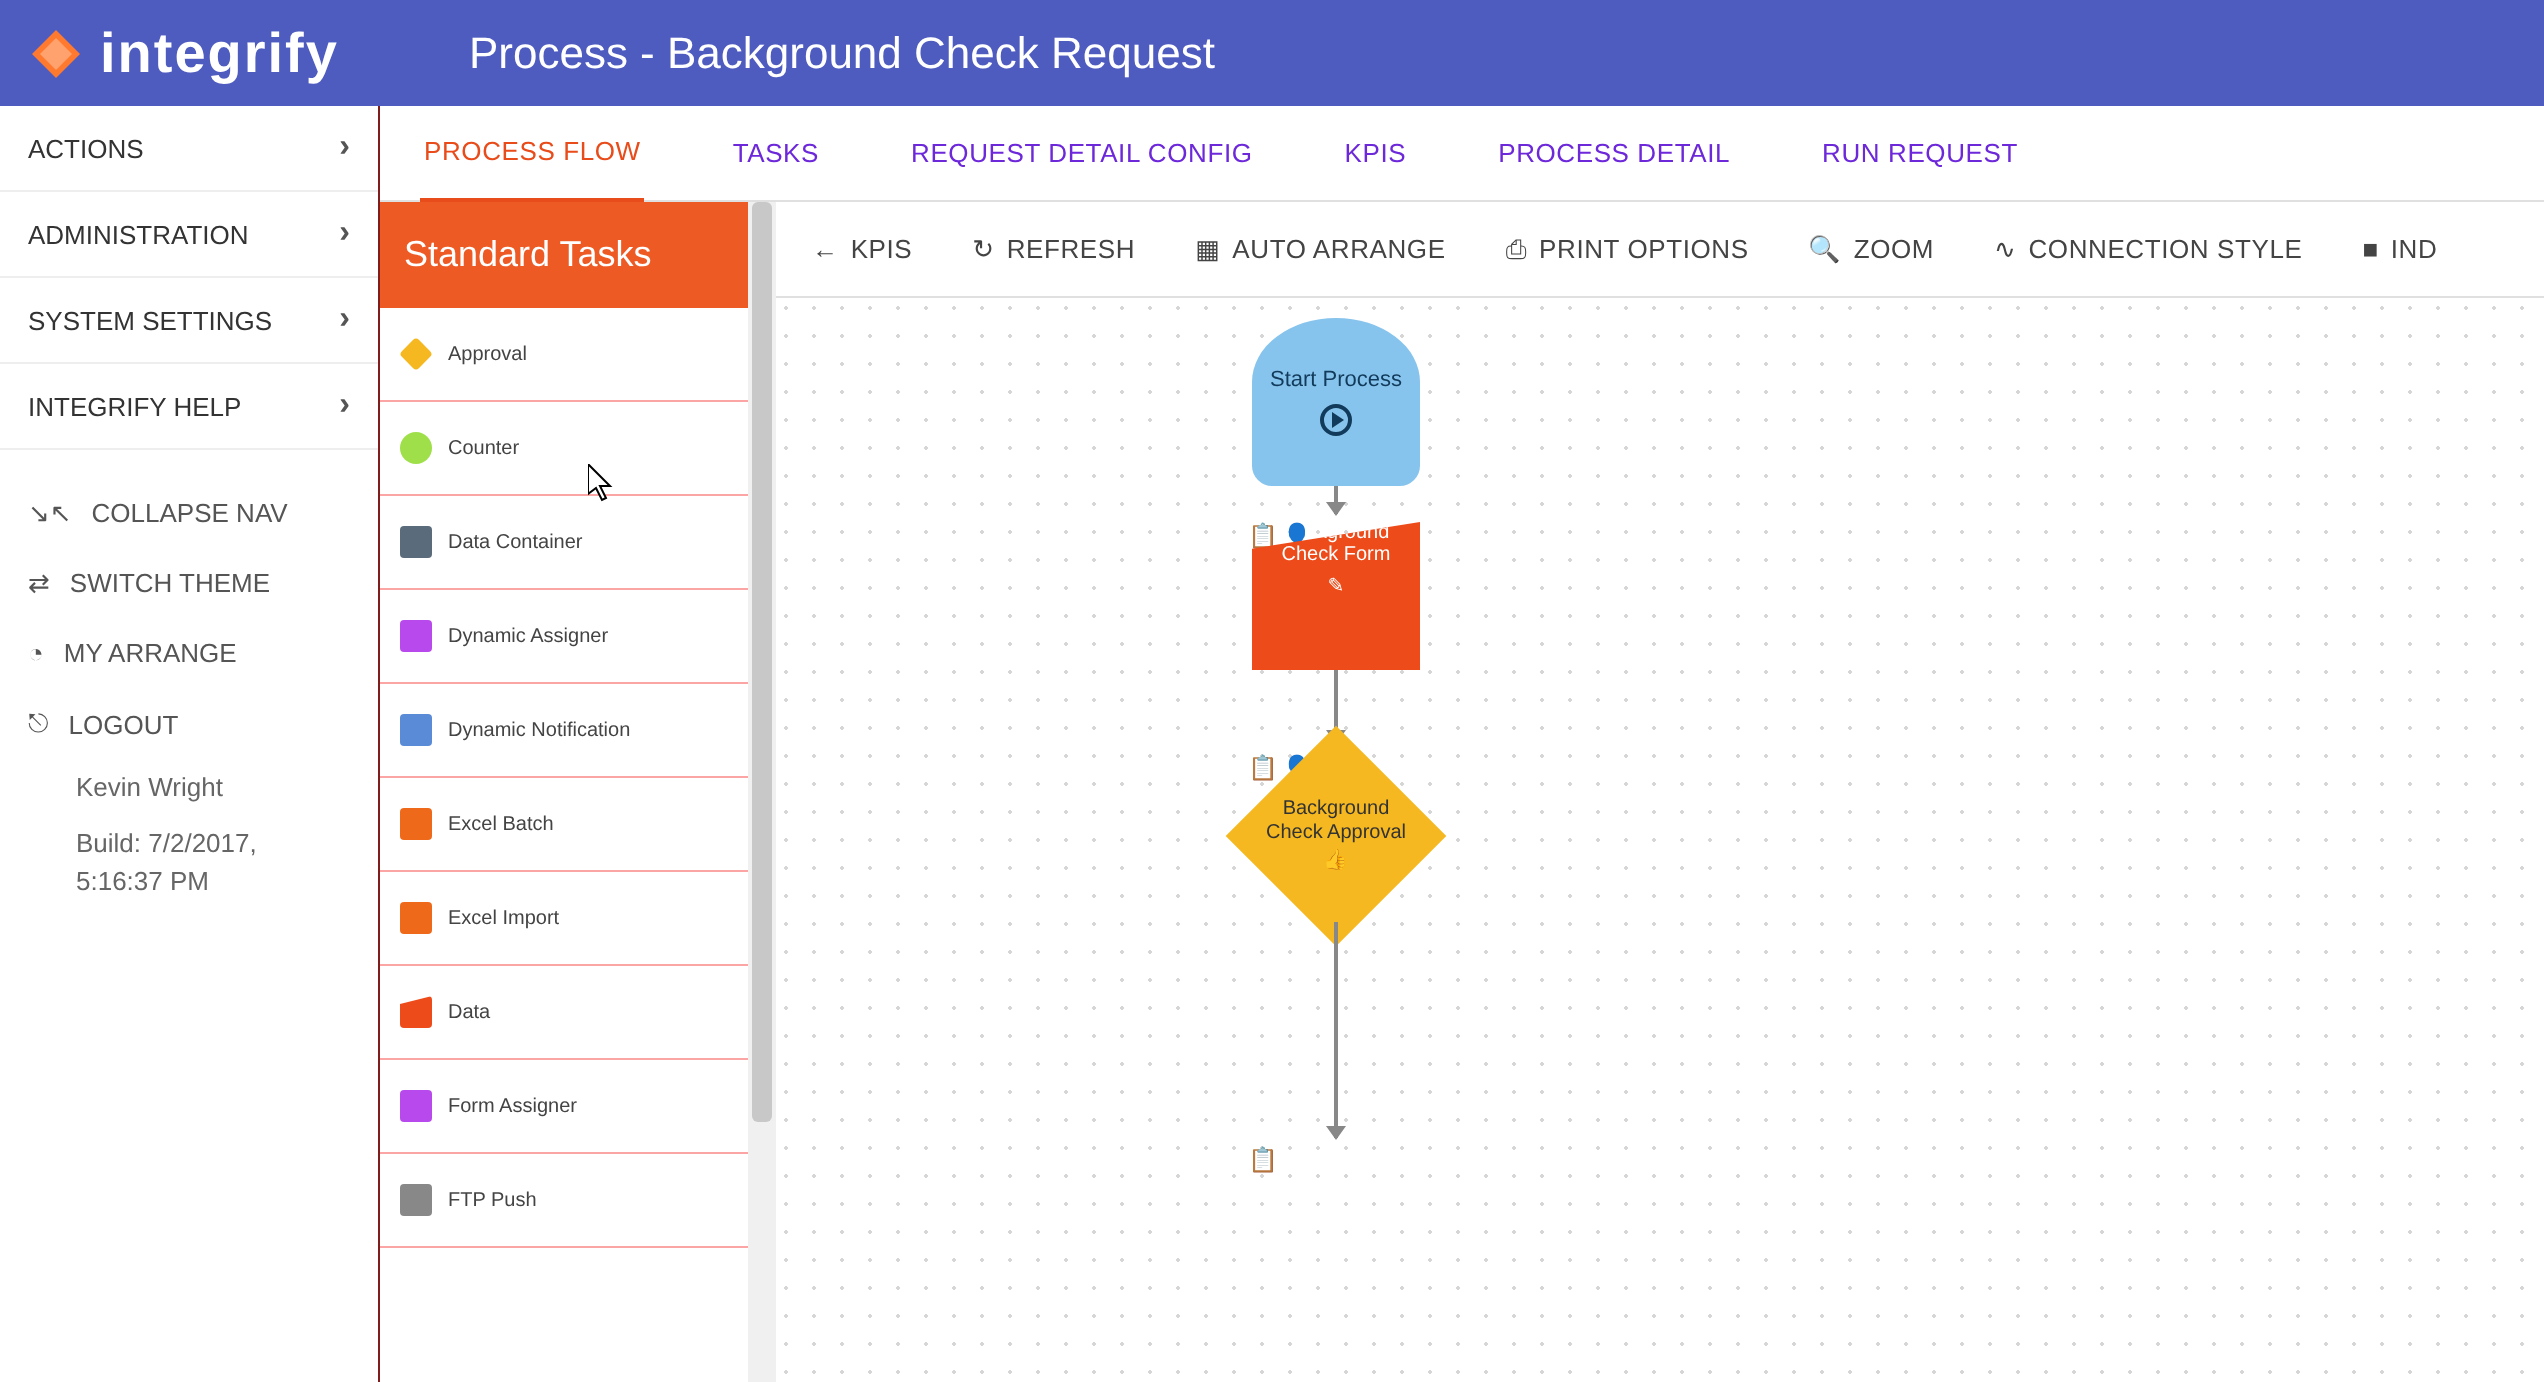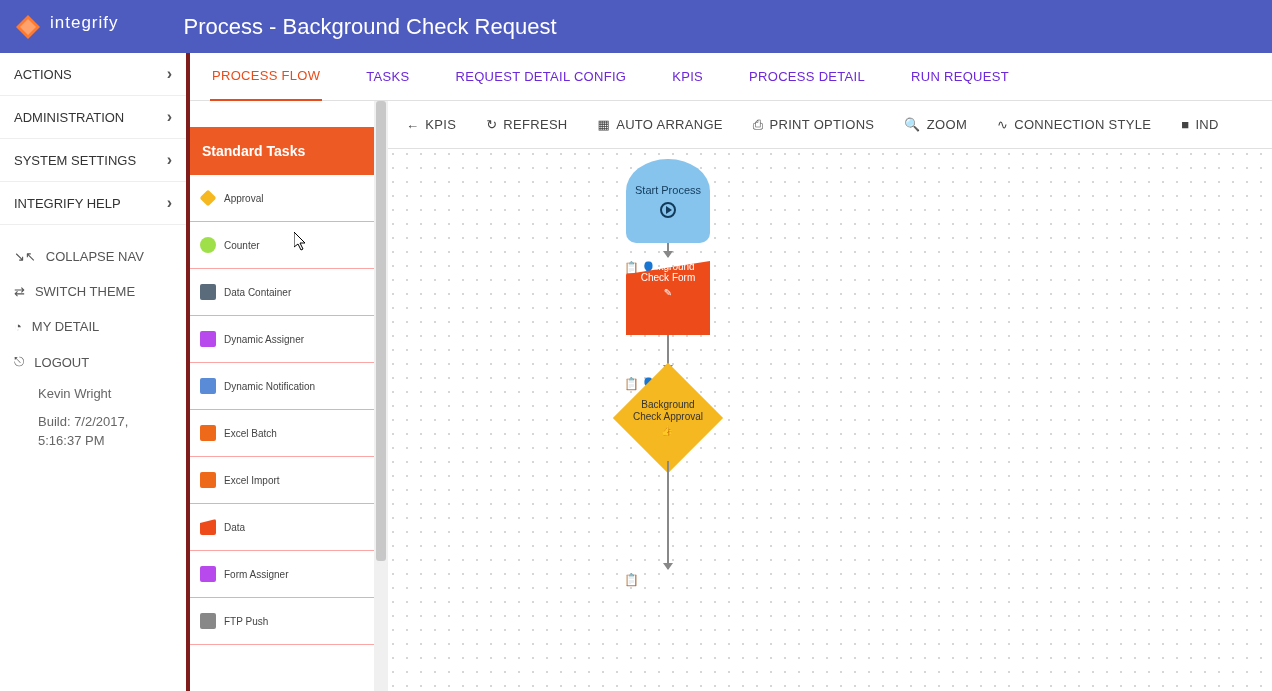--- a/index.html
+++ b/index.html
@@ -1,36 +1,36 @@
 <!DOCTYPE html>
 <html><head>
 <meta charset="utf-8">
 <style>
 * { box-sizing: border-box; margin: 0; padding: 0; font-family: Arial, Helvetica, sans-serif; }
 html, body { width: 1272px; height: 691px; overflow: hidden; background: #fff; }
 .header { background: #4e5bbf; height: 53px; display: flex; align-items: center; padding: 0 14px; color: #fff; }
-.logo { display: flex; align-items: flex-start; font-size: 17px; font-weight: 400; letter-spacing: 1px; }
+.logo { display: flex; align-items: center; font-size: 28px; font-weight: 700; letter-spacing: 1px; }
 .logo svg { margin-right: 8px; }
 .page-title { margin-left: 65px; font-size: 22px; font-weight: 400; }
 .main { display: flex; height: 638px; }
-.sidenav { width: 190px; border-right: 4px solid #7f1d1d; display: flex; flex-direction: column; }
+.sidenav { width: 190px; border-right: 1px solid #7f1d1d; display: flex; flex-direction: column; }
 .sidenav-item { padding: 12px 14px; font-size: 13px; color: #333; border-bottom: 1px solid #eee; display: flex; justify-content: space-between; align-items: center; cursor: pointer; }
 .chev { font-size: 16px; color: #555; font-weight: bold;}
 .sidenav-sec { padding: 10px 14px; font-size: 13px; color: #555; display: flex; align-items: center; gap: 10px; cursor: pointer; }
 .sidenav-info { padding: 4px 38px; font-size: 13px; color: #666; line-height: 1.5; }
 .content { flex: 1; display: flex; flex-direction: column; }
 .tabs { height: 48px; border-bottom: 1px solid #e0e0e0; display: flex; align-items: center; padding: 0 20px; gap: 42px; }
 .tab { font-size: 13px; color: #6d28d9; letter-spacing: 0.3px; cursor: pointer; padding: 16px 2px; }
 .tab.active { color: #e84c1a; border-bottom: 3px solid #e84c1a; margin-bottom: -1px; }
 .workarea { flex: 1; display: flex; }
 .palette-wrap { width: 198px; display: flex; }
 .palette { width: 184px; background: #fff; }
 .palette-scroll { width: 14px; background: #f0f0f0; position: relative; }
 .palette-scroll::before { content:""; position:absolute; top:0; left:2px; width:10px; height:460px; background:#c8c8c8; border-radius:3px; }
-.palette-header { background: #ee5a24; color: #fff; font-size: 14px; font-weight: bold; padding: 16px 12px; margin-top: 26px; }
+.palette-header { background: #ee5a24; color: #fff; font-size: 18px; font-weight: normal; padding: 16px 12px; }
 .palette-item { padding: 15px 10px; font-size: 10px; color: #444; border-bottom: 1px solid #fca5a5; display: flex; align-items: center; gap: 8px; cursor: grab; text-align: right; }
 .pi-ico { width:16px; height:16px; display:inline-block; }
 .toolbar-row { height: 48px; border-bottom: 1px solid #e0e0e0; display: flex; align-items: center; padding: 0 18px; gap: 30px; overflow: hidden; }
 .tool-btn { display: flex; align-items: center; gap: 6px; font-size: 13px; color: #444; letter-spacing: 0.3px; cursor: pointer; white-space: nowrap; }
 .canvas-col { flex:1; display:flex; flex-direction:column; min-width:0; }
 .canvas { flex:1; position:relative; background-image: radial-gradient(#d6d6d6 1px, transparent 1px); background-size: 14px 14px; background-position: -2px -2px; overflow:hidden; }
 .node { position:absolute; font-size:11px; color:#123a5a; text-align:center; }
 .start-node, .end-node { width:84px; height:84px; background:#87c4ed; border-radius: 50% 50% 12% 12% / 38% 38% 12% 12%; display:flex; flex-direction:column; align-items:center; justify-content:center; gap:6px; }
 .end-node { border-radius: 12% 12% 50% 50% / 12% 12% 38% 38%; }
 .form-node { width:84px; height:74px; background:#ee4b1a; color:#fff; display:flex; flex-direction:column; align-items:center; justify-content:flex-start; clip-path: polygon(0 18%, 100% 0, 100% 100%, 0 100%); gap:4px; font-size:10px; }
@@ -79,21 +79,21 @@
     <div class="sidenav-sec">
         <span>↘↖</span>
         <span>COLLAPSE NAV</span>
       </div>
     <div class="sidenav-sec">
         <span>⇄</span>
         <span>SWITCH THEME</span>
       </div>
     <div class="sidenav-sec">
         <span>◔</span>
-        <span>MY DETAIL</span>
+        <span>MY ARRANGE</span>
       </div>
     <div class="sidenav-sec">
         <span>⎋</span>
         <span>LOGOUT</span>
       </div>
     <div class="sidenav-info">Kevin Wright</div>
     <div class="sidenav-info">Build: 7/2/2017, 5:16:37 PM</div>
   </div>
 
   <div class="content">

